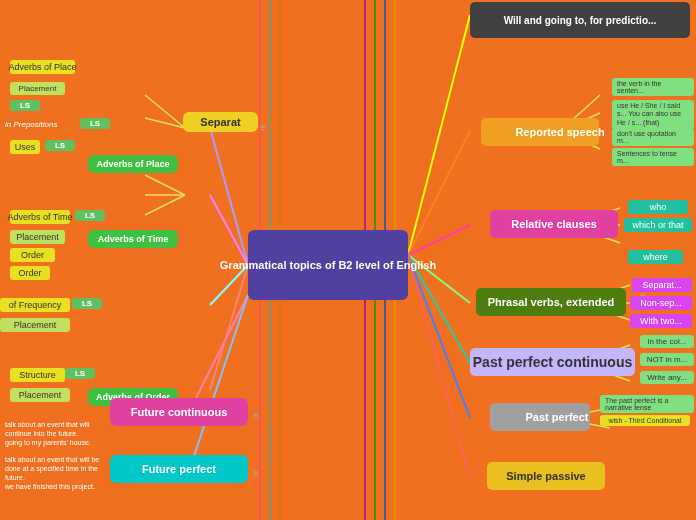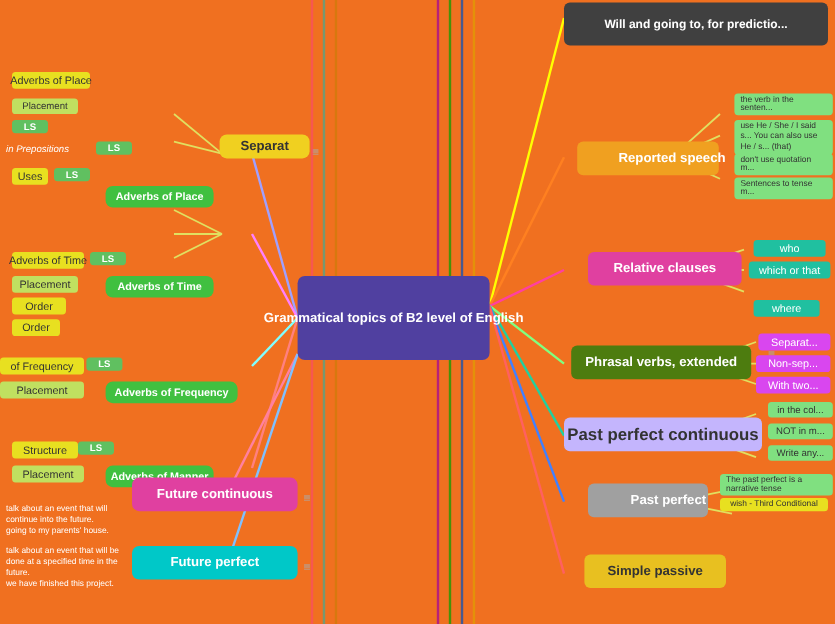--- a/index.html
+++ b/index.html
@@ -201,26 +201,25 @@
 
   <div class="node node-green" style="left:88px; top:230px; width:90px; font-size:9px;">Adverbs of Time</div>
 
   <div class="node node-yellow-small" style="left:10px; top:210px; width:60px;">Adverbs of Time</div>
   <div class="node" style="left:75px; top:210px; width:30px; font-size:8px; background:#60c060; color:white; border-radius:3px; padding:1px 3px;">LS</div>
 
   <div class="node node-yellow-small" style="left:10px; top:230px; width:55px; background:#c0e060; color:#333;">Placement</div>
   <div class="node node-yellow-small" style="left:10px; top:248px; width:45px;">Order</div>
   <div class="node node-yellow-small" style="left:10px; top:266px; width:40px;">Order</div>
 
-  <div class="node node-green" style="left:88px; top:318px; width:110px; font-size:9px;">Adverbs of Frequency</div>
   <div class="node node-yellow-small" style="left:0px; top:298px; width:70px;">of Frequency</div>
   <div class="node node-yellow-small" style="left:0px; top:318px; width:70px; background:#c0e060; color:#333;">Placement</div>
   <div class="node" style="left:72px; top:298px; width:30px; font-size:8px; background:#60c060; color:white; border-radius:3px; padding:1px 3px;">LS</div>
 
-  <div class="node node-green" style="left:88px; top:388px; width:90px; font-size:9px;">Adverbs of Manner</div>
+  <div class="node node-green" style="left:88px; top:388px; width:90px; font-size:9px;">Adverbs of Order</div>
   <div class="node node-yellow-small" style="left:10px; top:368px; width:55px;">Structure</div>
   <div class="node" style="left:65px; top:368px; width:30px; font-size:8px; background:#60c060; color:white; border-radius:3px; padding:1px 3px;">LS</div>
   <div class="node node-yellow-small" style="left:10px; top:388px; width:60px; background:#c0e060; color:#333;">Placement</div>
 
   <div class="node node-pink" style="left:110px; top:398px; width:138px; height:28px;">Future continuous</div>
 
   <div class="node node-cyan" style="left:110px; top:455px; width:138px; height:28px;">Future perfect</div>
 
   <div style="position:absolute; left:5px; top:420px; width:100px; font-size:7px; color:white; line-height:1.3;">
     talk about an event that will continue into the future.<br>going to my parents' house.

